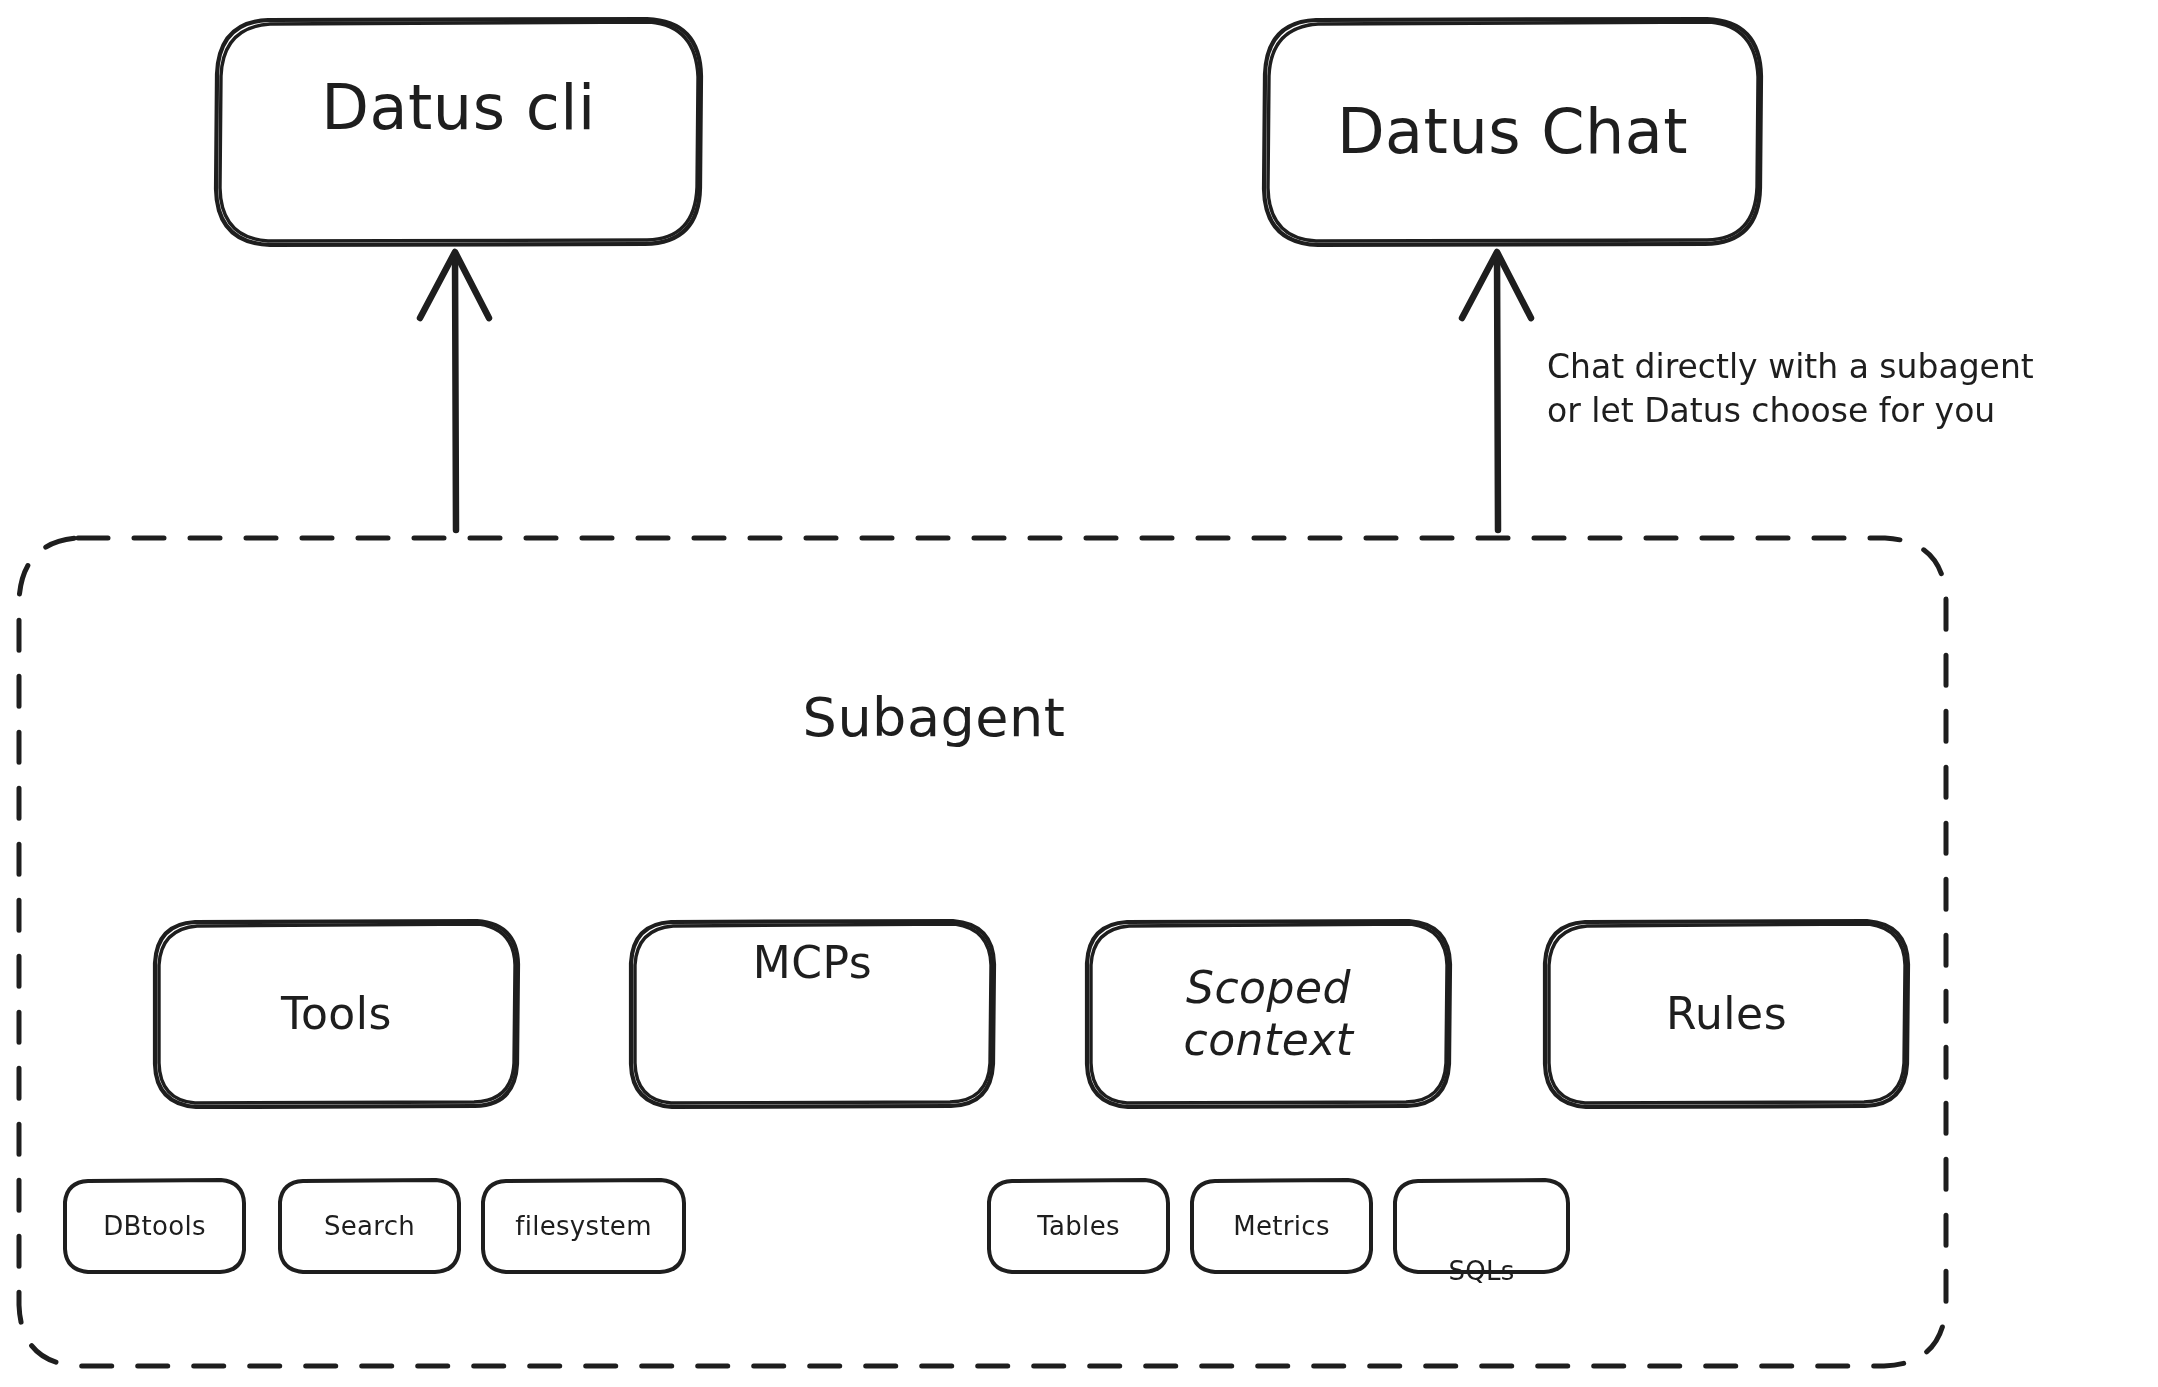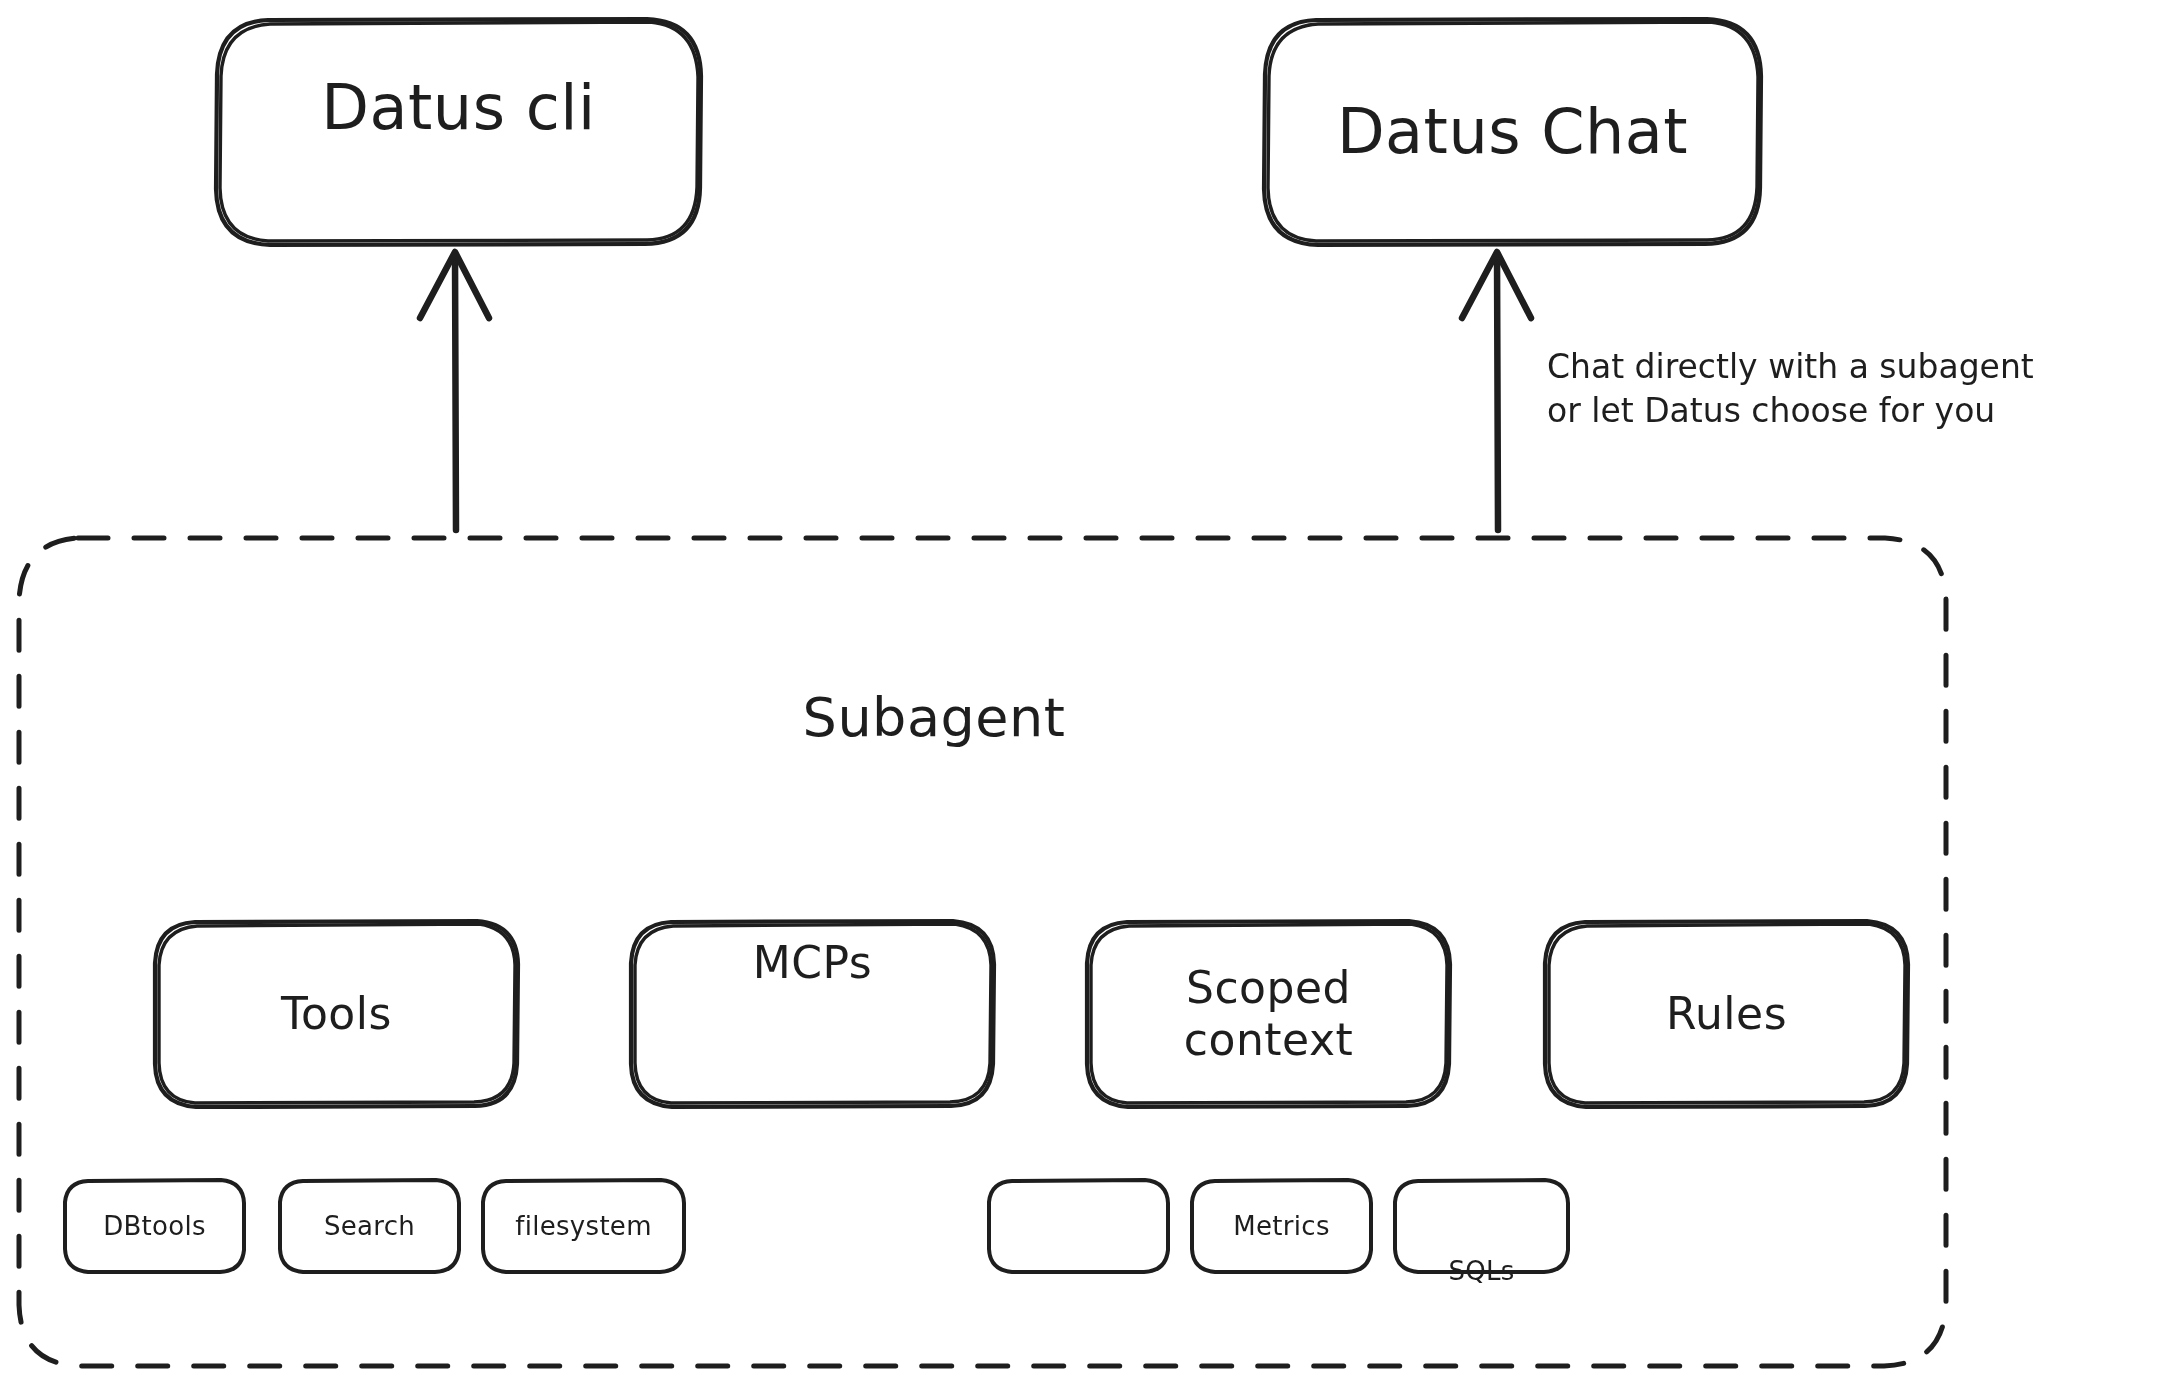--- a/index.html
+++ b/index.html
@@ -169,40 +169,43 @@
 
   <div class="hit" style="left:155px; top:921px; width:363px; height:186px;">
     <div class="node-label component-label" style="left:0; top:0; width:363px; height:186px;">Tools</div>
   </div>
 
   <div class="hit" style="left:631px; top:870px; width:363px; height:186px;">
     <div class="node-label component-label" style="left:0; top:0; width:363px; height:186px;">MCPs</div>
   </div>
 
   <div class="hit" style="left:1087px; top:921px; width:363px; height:186px;">
-    <div class="node-label component-label" style="left:0; top:0; width:363px; height:186px;">Scoped
+    <div class="node-label component-label" style="left:0; top:0; width:363px; height:186px;font-style:italic;">Scoped
 context</div>
   </div>
 
   <div class="hit" style="left:1545px; top:921px; width:363px; height:186px;">
     <div class="node-label component-label" style="left:0; top:0; width:363px; height:186px;">Rules</div>
   </div>
 
   <div class="hit" style="left:65px; top:1180px; width:179px; height:92px;">
     <div class="node-label chip-label" style="left:0; top:0; width:179px; height:92px;">DBtools</div>
   </div>
 
   <div class="hit" style="left:280px; top:1180px; width:179px; height:92px;">
     <div class="node-label chip-label" style="left:0; top:0; width:179px; height:92px;">Search</div>
   </div>
 
   <div class="hit" style="left:483px; top:1180px; width:201px; height:92px;">
     <div class="node-label chip-label" style="left:0; top:0; width:201px; height:92px;">filesystem</div>
   </div>
 
+  <div class="hit" style="left:989px; top:1180px; width:179px; height:92px;">
+    <div class="node-label chip-label" style="left:0; top:0; width:179px; height:92px;">Tables</div>
+  </div>
 
   <div class="hit" style="left:1192px; top:1180px; width:179px; height:92px;">
     <div class="node-label chip-label" style="left:0; top:0; width:179px; height:92px;">Metrics</div>
   </div>
 
   <div class="hit" style="left:1395px; top:1180px; width:173px; height:92px;">
     <div class="node-label chip-label" style="left:0; top:15px; width:173px; height:92px;margin-top:30px;">SQLs</div>
   </div>
 
 </div>

